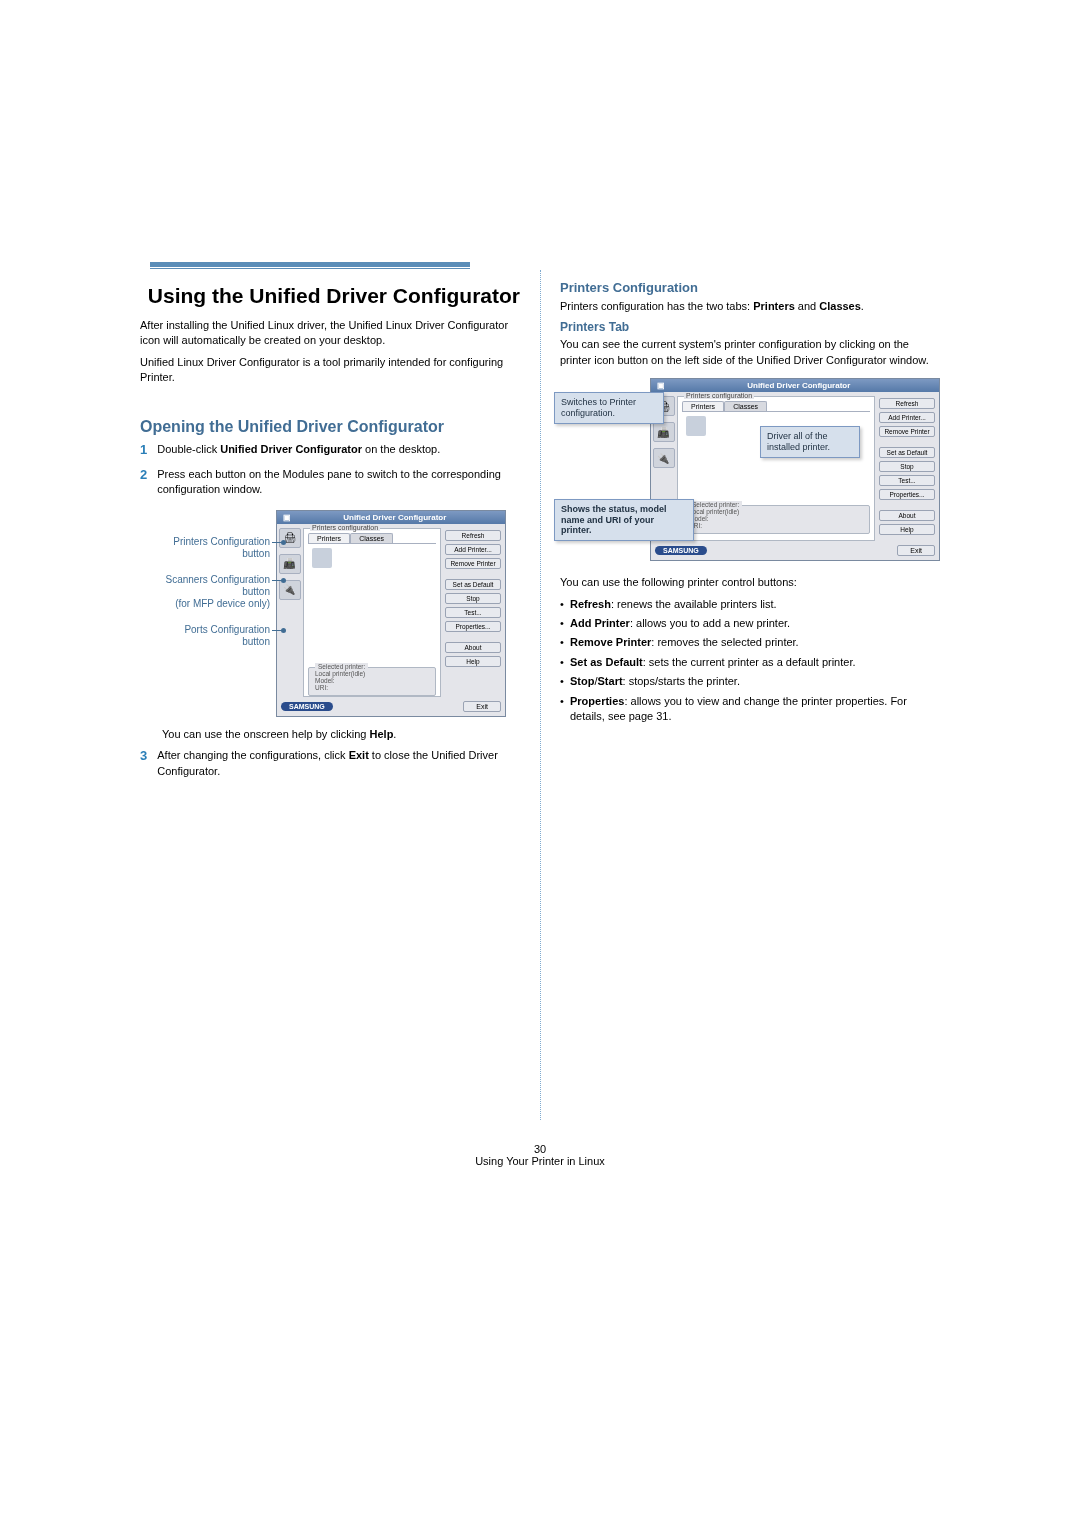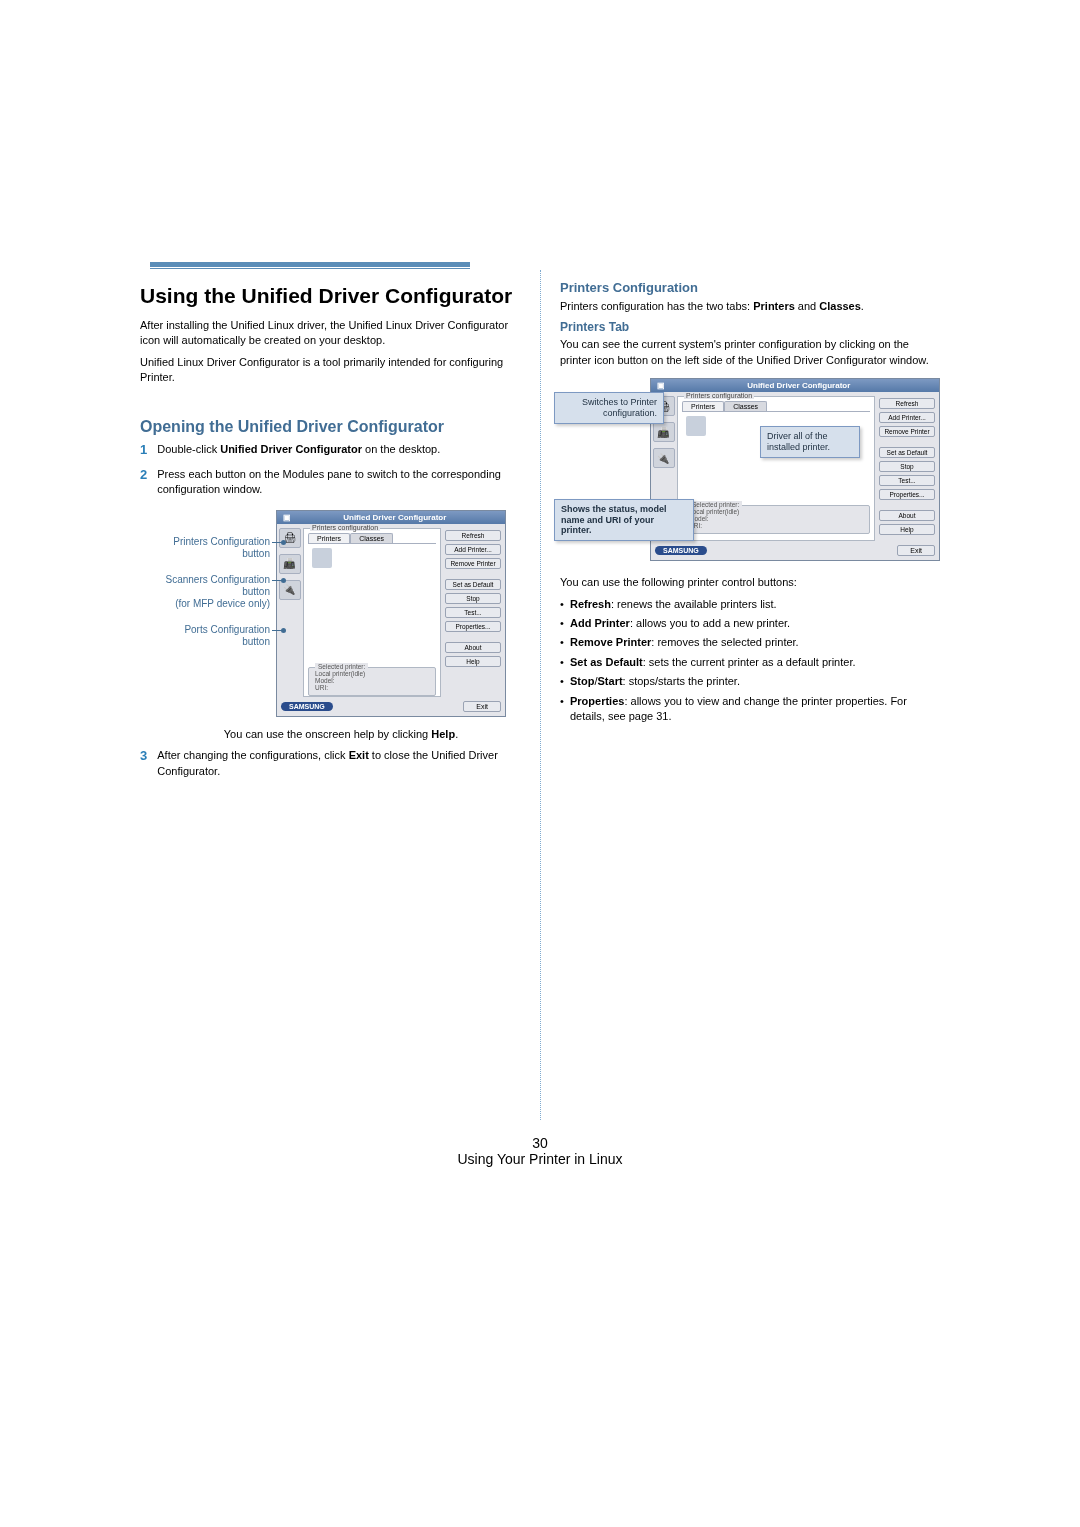--- a/index.html
+++ b/index.html
@@ -35,20 +35,21 @@
     height: 7px;
     border-top: 5px solid #5a8db8;
     border-bottom: 1px solid #5a8db8;
   }
   h1 {
     font-size: 21px;
     font-weight: bold;
     color: #000;
     margin-bottom: 10px;
     margin-top: 14px;
+    text-align: right;
   }
   h2 {
     font-size: 16px;
     font-weight: bold;
     color: #416d94;
     margin-top: 32px;
     margin-bottom: 6px;
   }
   h3 {
     font-size: 13px;
@@ -240,30 +241,30 @@
     position: absolute;
     background: #d6e0ec;
     border: 1px solid #7d99c2;
     font-size: 9px;
     color: #234;
     padding: 4px 6px;
     line-height: 1.2;
     box-shadow: 2px 2px 3px rgba(0,0,0,0.2);
     z-index: 3;
   }
-  .callout-top { top: 14px; left: -6px; width: 110px; text-align: right; }
+  .callout-top { top: 14px; left: -6px; width: 110px; }
   .callout-mid { top: 48px; right: 80px; width: 100px; }
   .callout-bot { bottom: 20px; left: -6px; width: 140px; font-weight: bold; }
 
   .page-footer {
     position: absolute;
     bottom: 360px;
     left: 0; right: 0;
     text-align: center;
-    font-size: 14px;
+    font-size: 11px;
   }
 </style>
 </head>
 <body>
 
 <div class="top-rule"></div>
 <div class="dotted-divider"></div>
 
 <div class="page">
 
@@ -339,21 +340,21 @@
           </div>
         </div>
         <div class="footer">
           <span class="samsung-pill">SAMSUNG</span>
           <span class="spacer-f"></span>
           <span class="exit-btn">Exit</span>
         </div>
       </div>
     </div>
 
-    <p style="margin-top:10px; margin-left:22px;text-align:center;">
+    <p style="margin-top:10px; margin-left:22px;">
       <span>You can use the onscreen help by clicking </span><b>Help</b><span>.</span>
     </p>
 
     <div class="num-step">
       <div class="num">3</div>
       <div class="step-body">
         <p>
           <span>After changing the configurations, click </span><b>Exit</b><span> to close the Unified Driver Configurator.</span>
         </p>
       </div>

